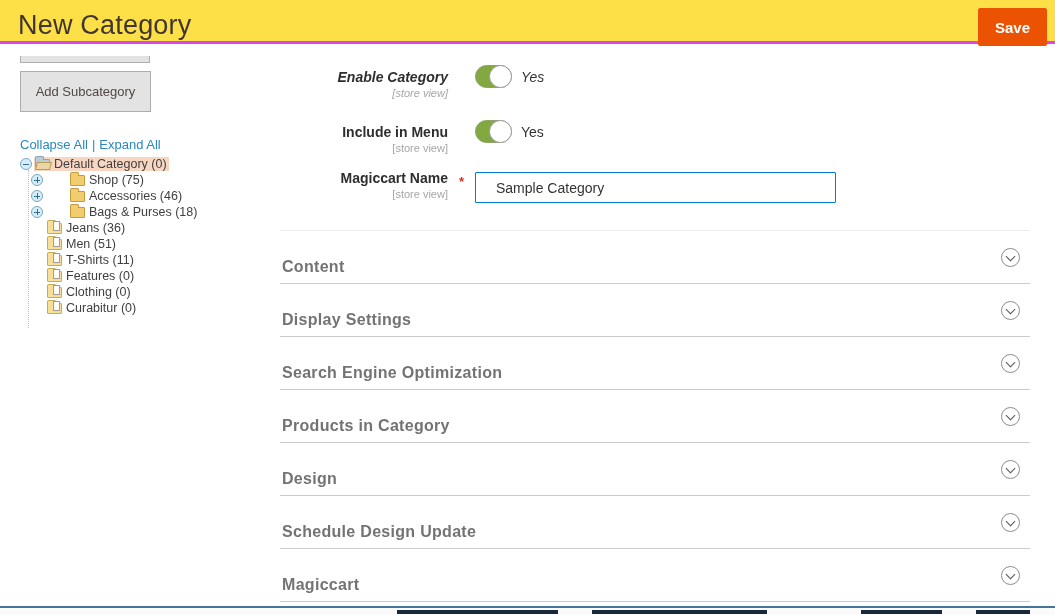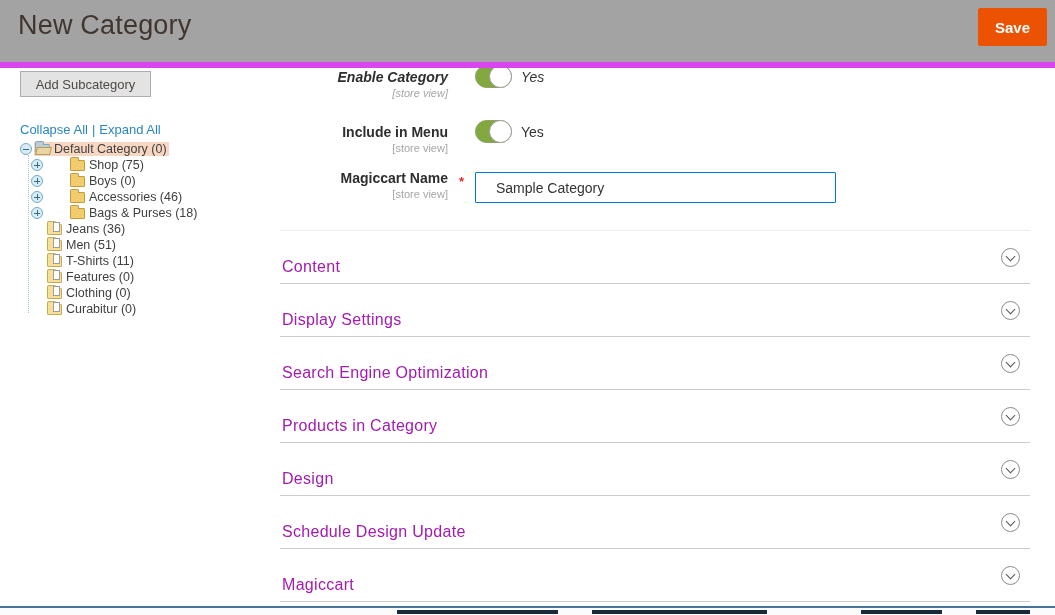--- a/index.html
+++ b/index.html
@@ -2,28 +2,28 @@
 <html><head>
 <meta charset="utf-8">
 <style>
   * { margin:0; padding:0; box-sizing:border-box; }
   html,body { background:#fff; }
   body { font-family:"Liberation Sans", sans-serif; }
 
   .screen { position:relative; width:1055px; height:615px; background:#fff; overflow:hidden; }
 
   
-  .header { position:absolute; top:0; left:0; right:0; height:68px; background:#a3a3a3; border-bottom:6px solid #d946ef; z-index:5; }
+  .header { position:absolute; top:0; left:0; right:0; height:44px; background:#fde047; border-bottom:3px solid #d946ef; z-index:5; }
   .page-title { position:absolute; left:18px; top:10px; font-size:27px; font-weight:400; color:#41362f; letter-spacing:0.2px; }
   .save-btn { position:absolute; right:8px; top:8px; width:69px; height:38px; background:#eb5202; color:#fff; border:1px solid #eb5202; border-radius:2px; font-family:"Liberation Sans", sans-serif; font-size:15px; font-weight:700; cursor:pointer; }
 
   
   .sidebar { position:absolute; left:20px; top:56px; width:250px; }
   .cut-btn { width:130px; height:7px; background:#e3e3e3; border:1px solid #adadad; border-top:none; }
-  .add-sub-btn { display:block; margin-top:8px; width:131px; height:26px; background:#e3e3e3; border:1px solid #adadad; color:#514943; font-family:"Liberation Sans", sans-serif; font-size:13px; cursor:pointer; }
+  .add-sub-btn { display:block; margin-top:8px; width:131px; height:41px; background:#e3e3e3; border:1px solid #adadad; color:#514943; font-family:"Liberation Sans", sans-serif; font-size:13px; cursor:pointer; }
   .tree-links { margin-top:25px; font-size:13px; color:#2b87c0; }
   .tree-links a { color:#2b87c0; text-decoration:none; cursor:pointer; }
   .tree-links .sep { color:#2b87c0; margin:0 4px; }
 
   .tree { margin-top:4px; position:relative; font-size:12.5px; color:#3f3f3f; }
   .tree-line { position:absolute; left:8px; top:14px; height:158px; border-left:1px dotted #a9c6d8; }
   .tree-row { display:flex; align-items:center; height:16px; cursor:pointer; position:relative; }
   .tree-row.depth1 { padding-left:11px;gap:24px; }
   .tree-row.leaf  { padding-left:26px; }
   .node { display:flex; align-items:center; padding:0 2px 0 1px; }
@@ -58,21 +58,21 @@
 
   .toggle { width:37px; height:23px; border-radius:12px; background:#81a93f; border:1px solid #90a268; position:relative; cursor:pointer; margin-top:-4px; }
   .toggle .knob { position:absolute; right:-1px; top:-1px; width:23px; height:23px; border-radius:50%; background:#fff; border:1px solid #9b9b9b; }
   .toggle-value { margin-left:9px; font-size:14px; color:#333; margin-top:-3px; }
 
   .text-input { width:361px; height:31px; border:1px solid #007bdb; border-radius:1px; padding:0 20px; font-family:"Liberation Sans", sans-serif; font-size:14px; color:#333; margin-top:2px; }
 
   
   .accordion { position:absolute; top:173px; left:0; right:0; border-top:1px solid #ededed; }
   .section { height:53px; display:flex; align-items:center; justify-content:space-between; border-bottom:1px solid #cccccc; cursor:pointer; padding:0 2px; }
-  .section-title { font-size:16px; font-weight:400; color:#a21caf; letter-spacing:0.3px;margin-top:20px; }
+  .section-title { font-size:16px; font-weight:700; color:#737373; letter-spacing:0.3px;margin-top:20px; }
   .chev-circle { width:19px; height:19px; border-radius:50%; border:1px solid #8c8c8c; position:relative; margin-right:8px; }
   .chev-circle::before { content:""; position:absolute; left:5px; top:4px; width:6px; height:6px; border-right:1px solid #555; border-bottom:1px solid #555; transform:rotate(45deg); }
 
   
   .footer-strip { position:absolute; left:0; right:0; bottom:0; height:9px; border-top:2px solid #44759a; background:#fbfbfb; }
   .frag { position:absolute; top:2px; height:4px; background:#18293a; }
   .frag.f1 { left:397px; width:161px; }
   .frag.f2 { left:592px; width:175px; }
   .frag.f3 { left:861px; width:81px; }
   .frag.f4 { left:976px; width:54px; }
@@ -107,27 +107,20 @@
       </div>
 
       <div class="tree-row depth1">
         <span class="expander plus"></span>
         <span class="node">
             <span class="folder"></span>
         <span class="tree-label">Shop (75)</span>
           </span>
       </div>
 
-      <div class="tree-row depth1">
-        <span class="expander plus"></span>
-        <span class="node">
-            <span class="folder"></span>
-        <span class="tree-label">Boys (0)</span>
-          </span>
-      </div>
 
       <div class="tree-row depth1">
         <span class="expander plus"></span>
         <span class="node">
             <span class="folder"></span>
         <span class="tree-label">Accessories (46)</span>
           </span>
       </div>
 
       <div class="tree-row depth1">

